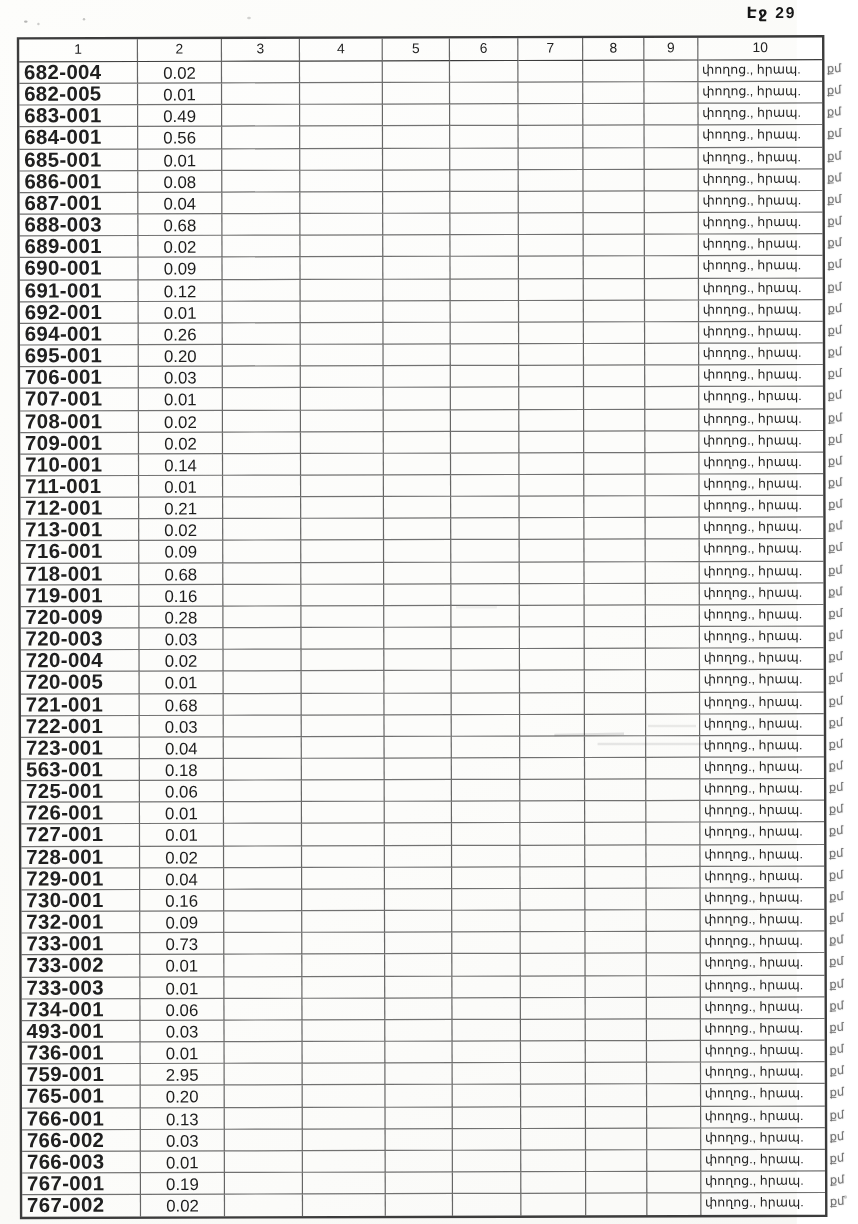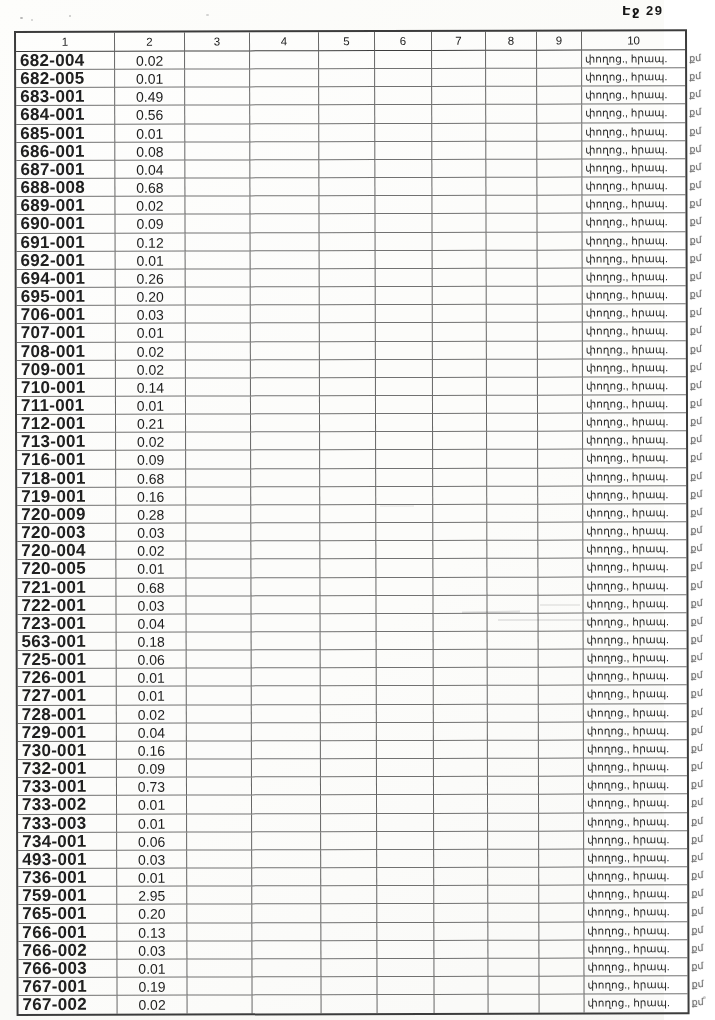--- a/index.html
+++ b/index.html
@@ -186,21 +186,21 @@
           <div class="cell c4"></div>
           <div class="cell c5"></div>
           <div class="cell c6"></div>
           <div class="cell c7"></div>
           <div class="cell c8"></div>
           <div class="cell c9"></div>
           <div class="cell c10 street-cell">փողոց., հրապ.</div>
           <span class="margin-mark">քմ</span>
         </div>
         <div class="row data-row">
-          <div class="cell c1 code-cell">688-008</div>
+          <div class="cell c1 code-cell">688-003</div>
           <div class="cell c2 value-cell">0.68</div>
           <div class="cell c3"></div>
           <div class="cell c4"></div>
           <div class="cell c5"></div>
           <div class="cell c6"></div>
           <div class="cell c7"></div>
           <div class="cell c8"></div>
           <div class="cell c9"></div>
           <div class="cell c10 street-cell">փողոց., հրապ.</div>
           <span class="margin-mark">քմ</span>

